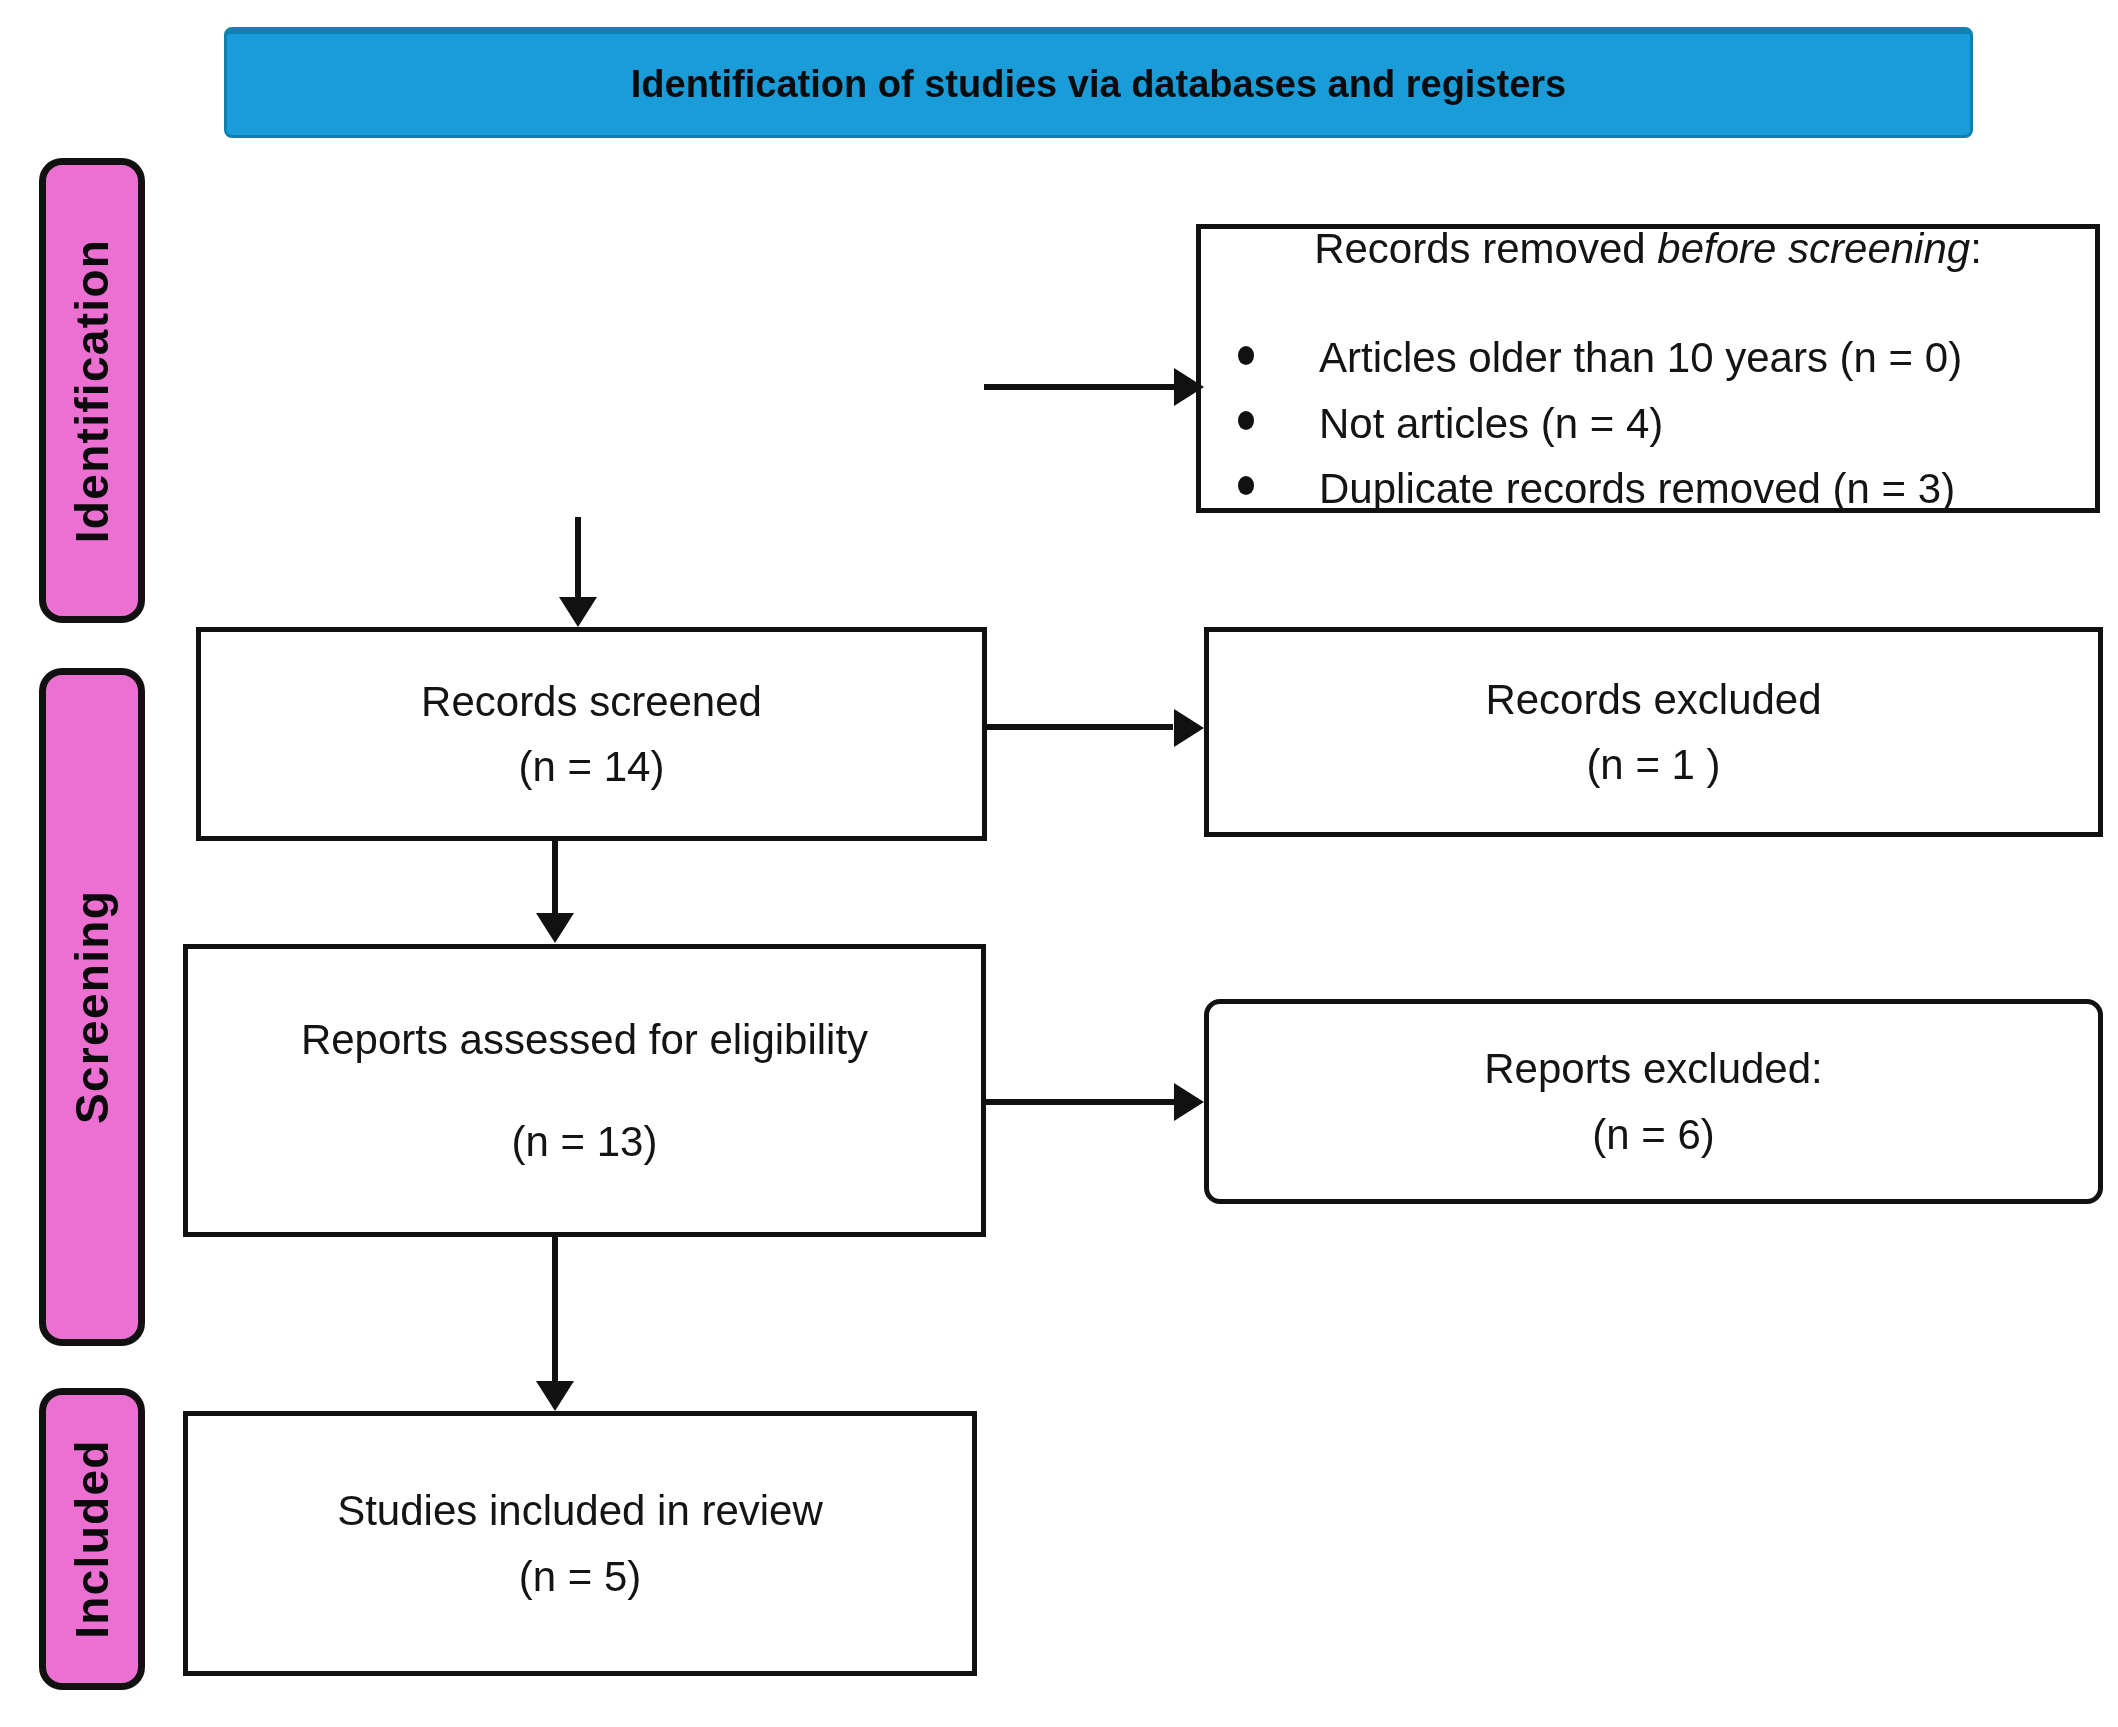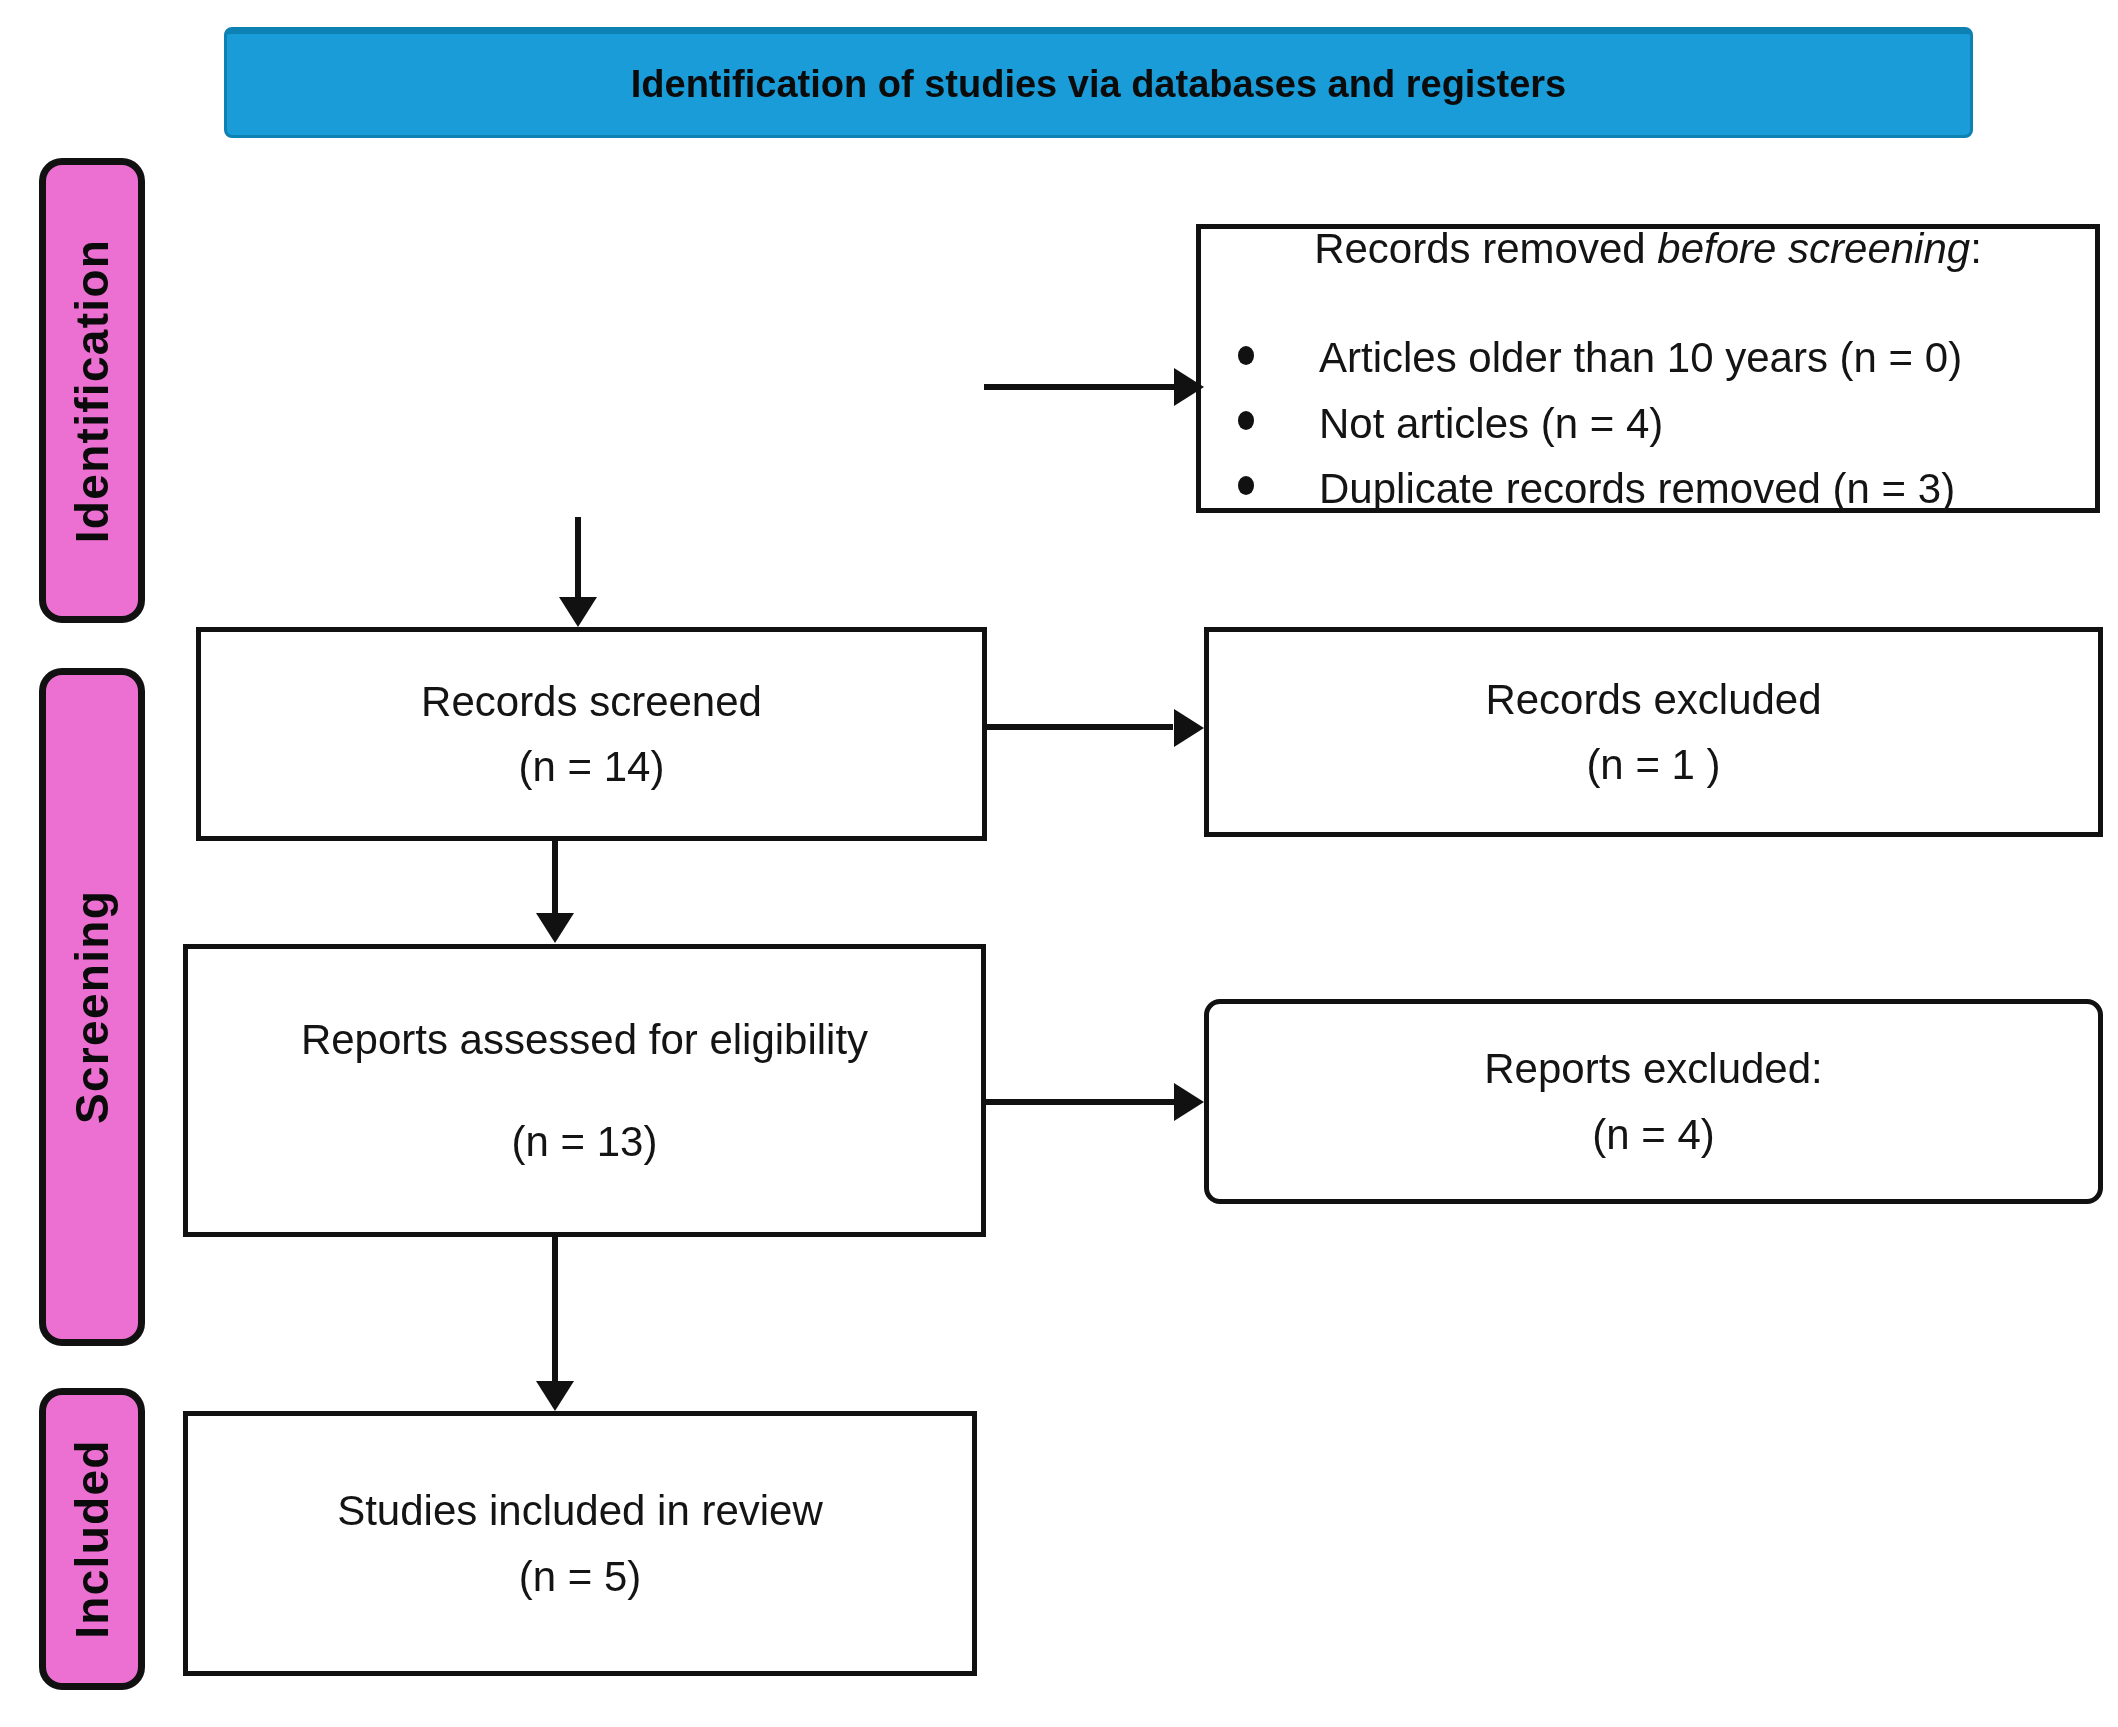--- a/index.html
+++ b/index.html
@@ -130,21 +130,21 @@
     <div class="center2">(n = 1 )</div>
   </div>
 
   <div class="fbox" id="box-assessed">
     <div class="center2">Reports assessed for eligibility</div>
     <div class="center2">(n = 13)</div>
   </div>
 
   <div class="fbox" id="box-reports-excluded">
     <div class="center2">Reports excluded:</div>
-    <div class="center2">(n = 4)</div>
+    <div class="center2">(n = 6)</div>
   </div>
 
   <div class="fbox" id="box-included-review">
     <div class="center2">Studies included in review</div>
     <div class="center2">(n = 5)</div>
   </div>
 
   <div>
     <div class="aline" style="left:575px; top:517px; width:6.3px; height:82px;"></div>
     <div class="ahead-down" style="left:559px; top:597px;"></div>

